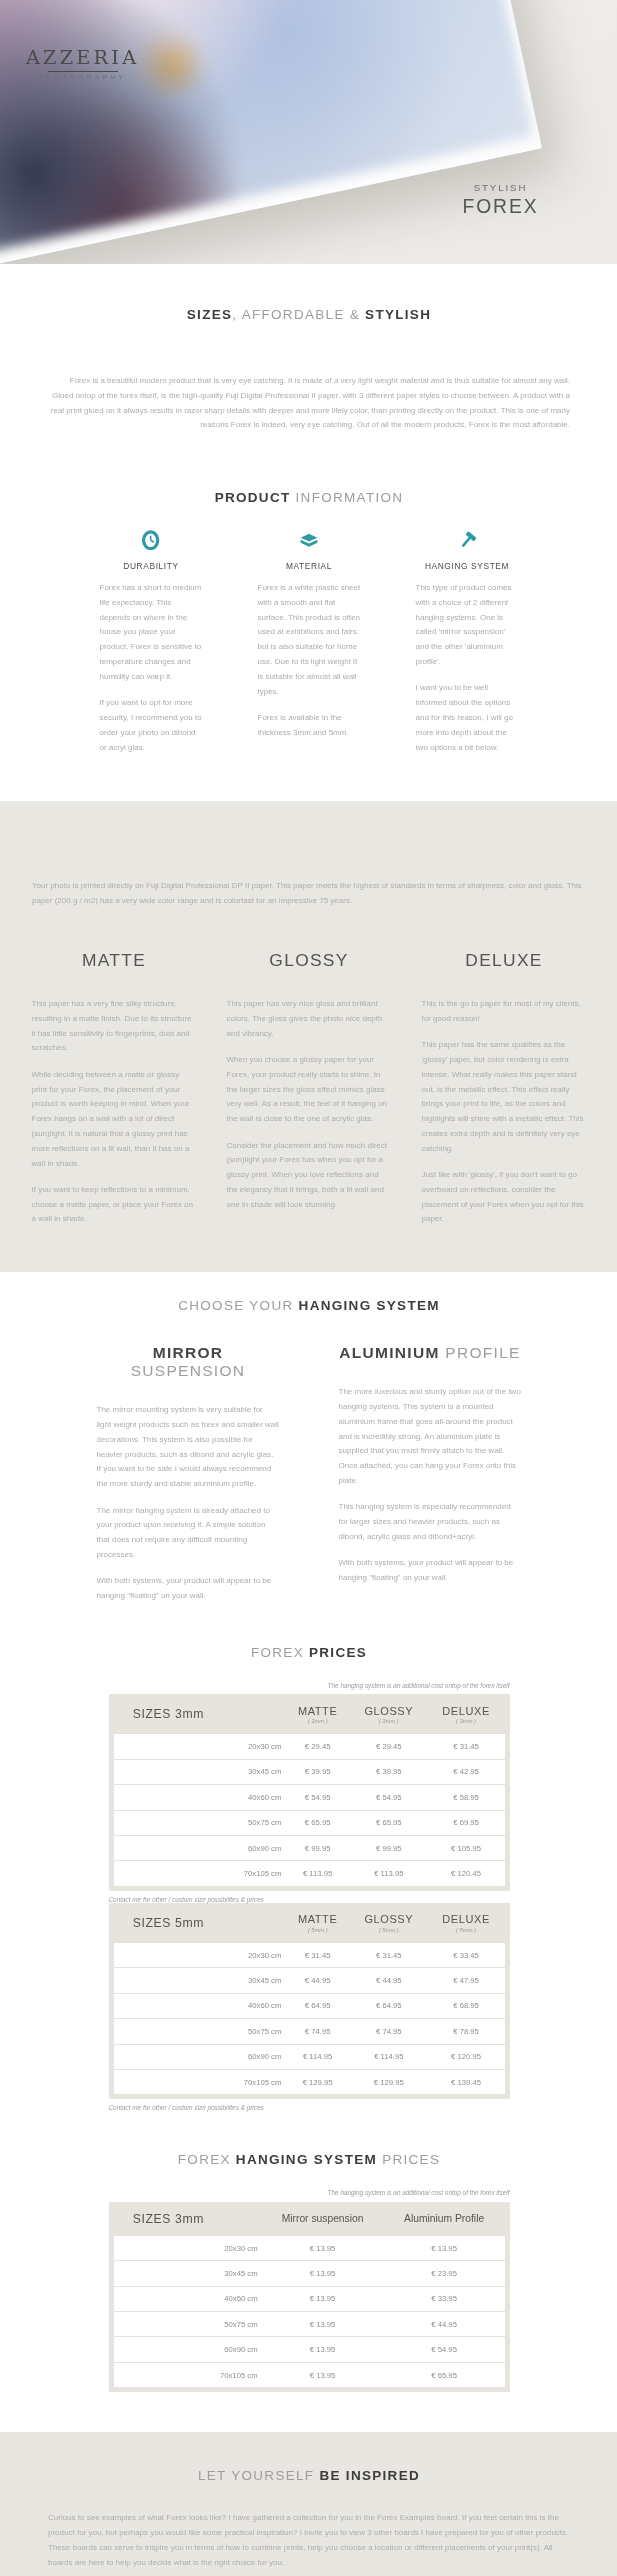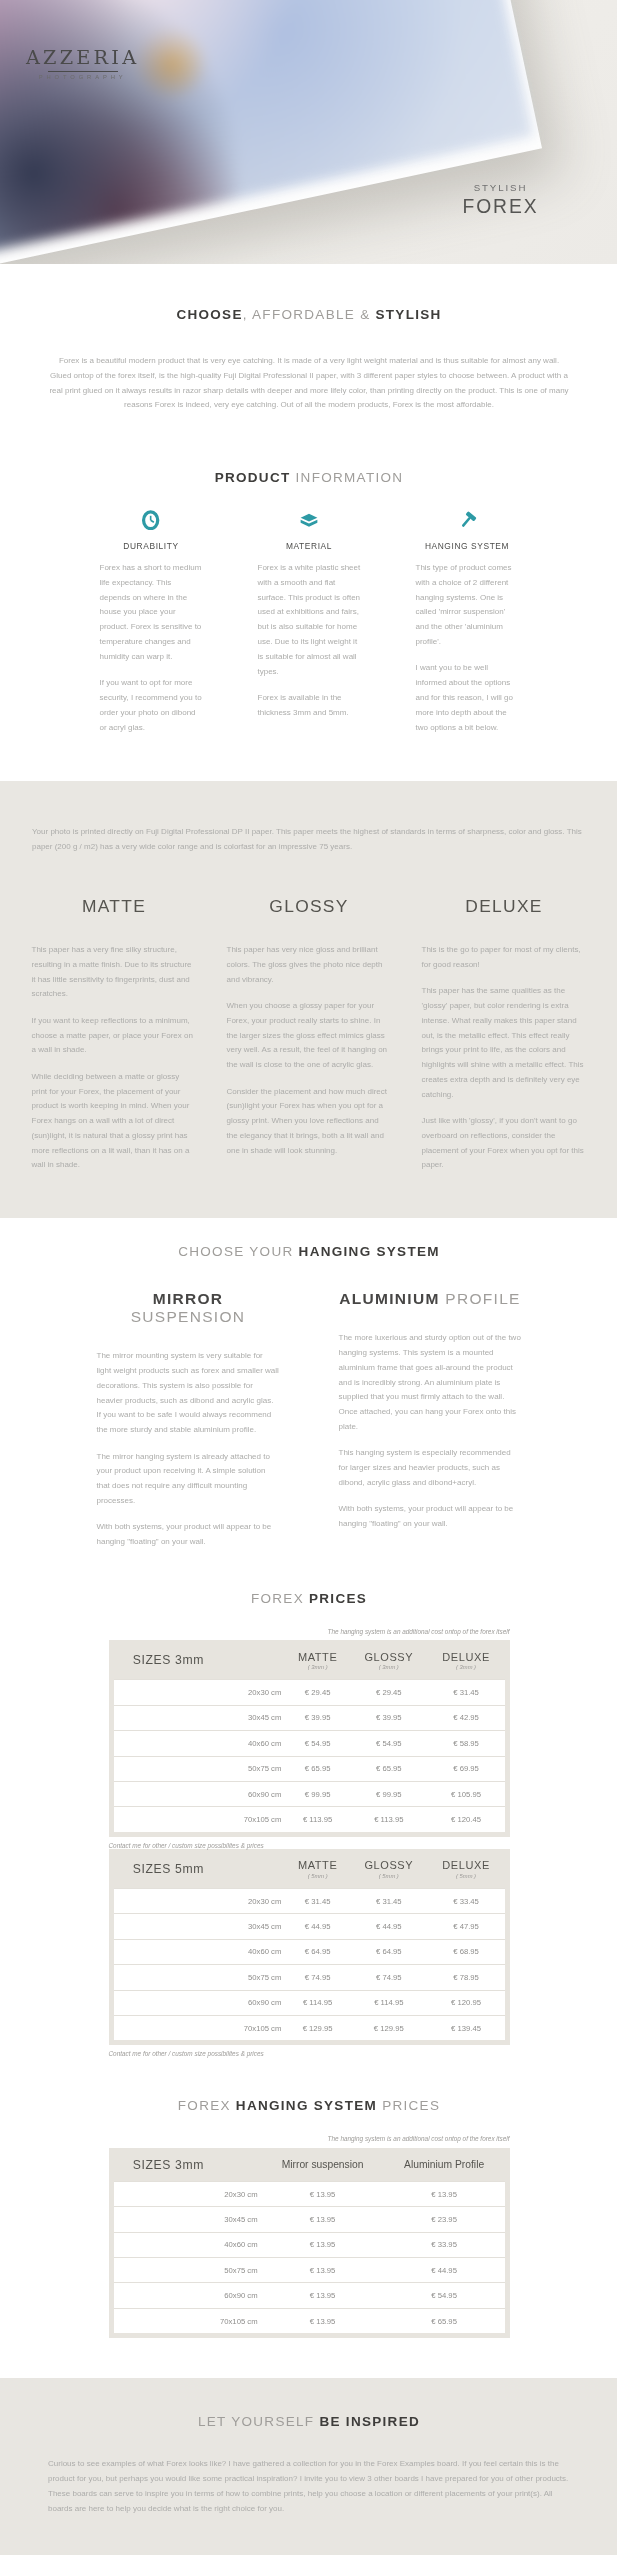--- a/index.html
+++ b/index.html
@@ -44,30 +44,30 @@
   .h2 { text-align:center; font-size:13.5px; letter-spacing:1.3px; color:#9f9d9a; font-weight:400; }
   .h2 b { color:#3e3d3b; font-weight:700; }
   .h3 { text-align:center; font-size:15.5px; letter-spacing:1.3px; color:#9f9d9a; font-weight:400; }
   .h3 b { color:#474645; font-weight:700; }
   .paper-h { text-align:center; font-size:17.4px; letter-spacing:1.3px; color:#55544f; font-weight:400; }
   .body-txt { font-size:8px; line-height:1.85; color:#adadab; }
   p + p { margin-top:11.6px; }
 
   
   .intro { padding-top:43px; }
-  .intro-txt { width:522px; margin:32px auto 0 auto; text-align:center; }
+  .intro-txt { width:522px; margin:52px auto 0 auto; text-align:right; }
   .pi-title { margin-top:57px; }
   .cols3 { width:419px; margin:24.5px auto 0 auto; display:flex; gap:55px; }
   .cols3 .col { width:111px; text-align:left; }
   .col-icon { text-align:center; height:22px; }
   .col-head { text-align:center; font-size:8.4px; letter-spacing:0.6px; color:#4c4c4a; margin:9px 0 10.3px 0; font-weight:400; }
 
   
   .paper { margin-top:46px; padding:37px 0 45px 0; }
-  .paper-intro { width:554px; margin:7px auto 0 auto; }
+  .paper-intro { width:554px; margin:41px auto 0 auto; }
   .cols3w { width:555px; margin:41px auto 0 auto; display:flex; gap:30px; }
   .cols3w .col { width:165px; }
   .cols3w .col .body-txt { margin-top:26px; }
 
   
   .hang { padding-top:26px; }
   .cols2 { width:425px; margin:31px auto 0 auto; display:flex; gap:59px; }
   .cols2 .col { width:183px; }
   .cols2 .col .body-txt { margin-top:23px; }
 
@@ -107,21 +107,21 @@
       <div class="logo-name">AZZERIA</div>
       <div class="logo-sub">PHOTOGRAPHY</div>
     </div>
     <div class="hero-caption">
       <div class="hero-kicker">STYLISH</div>
       <div class="hero-title">FOREX</div>
     </div>
   </div>
 
   <div class="sec-white intro">
-    <div class="h2"><b>CHOOSE</b><span>, AFFORDABLE &amp; </span><b>STYLISH</b></div>
+    <div class="h2"><b>SIZES</b><span>, AFFORDABLE &amp; </span><b>STYLISH</b></div>
     <div class="intro-txt body-txt">Forex is a beautiful modern product that is very eye catching. It is made of a very light weight material and is thus suitable for almost any wall. Glued ontop of the forex itself, is the high-quality Fuji Digital Professional II paper, with 3 different paper styles to choose between. A product with a real print glued on it always results in razor sharp details with deeper and more lifely color, than printing directly on the product. This is one of many reasons Forex is indeed, very eye catching. Out of all the modern products, Forex is the most affordable.</div>
 
     <div class="h2 pi-title"><b>PRODUCT</b><span> INFORMATION</span></div>
 
     <div class="cols3">
       <div class="col">
         <div class="col-icon">
           <svg width="19.3" height="20.6" viewBox="0 0 30 32" class="icon-teal">
               <ellipse cx="15" cy="16" rx="11" ry="13" fill="none" stroke="#2d9aa5" stroke-width="5"></ellipse>
               <line x1="15" y1="16" x2="15" y2="9" stroke="#2d9aa5" stroke-width="2.5"></line>
@@ -165,22 +165,22 @@
     </div>
   </div>
 
   <div class="sec-gray paper">
     <div class="paper-intro body-txt">Your photo is printed directly on Fuji Digital Professional DP II paper. This paper meets the highest of standards in terms of sharpness, color and gloss. This paper (200 g / m2) has a very wide color range and is colorfast for an impressive 75 years.</div>
     <div class="cols3w">
       <div class="col">
         <div class="paper-h">MATTE</div>
         <div class="body-txt">
           <p>This paper has a very fine silky structure, resulting in a matte finish. Due to its structure it has little sensitivity to fingerprints, dust and scratches.</p>
+          <p>While deciding between a matte or glossy print for your Forex, the placement of your product is worth keeping in mind. When your Forex hangs on a wall with a lot of direct (sun)light, it is natural that a glossy print has more reflections on a lit wall, than it has on a wall in shade.</p>
           <p>If you want to keep reflections to a minimum, choose a matte paper, or place your Forex on a wall in shade.</p>
-          <p>While deciding between a matte or glossy print for your Forex, the placement of your product is worth keeping in mind. When your Forex hangs on a wall with a lot of direct (sun)light, it is natural that a glossy print has more reflections on a lit wall, than it has on a wall in shade.</p>
         </div>
       </div>
       <div class="col">
         <div class="paper-h">GLOSSY</div>
         <div class="body-txt">
           <p>This paper has very nice gloss and brilliant colors. The gloss gives the photo nice depth and vibrancy.</p>
           <p>When you choose a glossy paper for your Forex, your product really starts to shine. In the larger sizes the gloss effect mimics glass very well. As a result, the feel of it hanging on the wall is close to the one of acrylic glas.</p>
           <p>Consider the placement and how much direct (sun)light your Forex has when you opt for a glossy print. When you love reflections and the elegancy that it brings, both a lit wall and one in shade will look stunning.</p>
         </div>
       </div>

